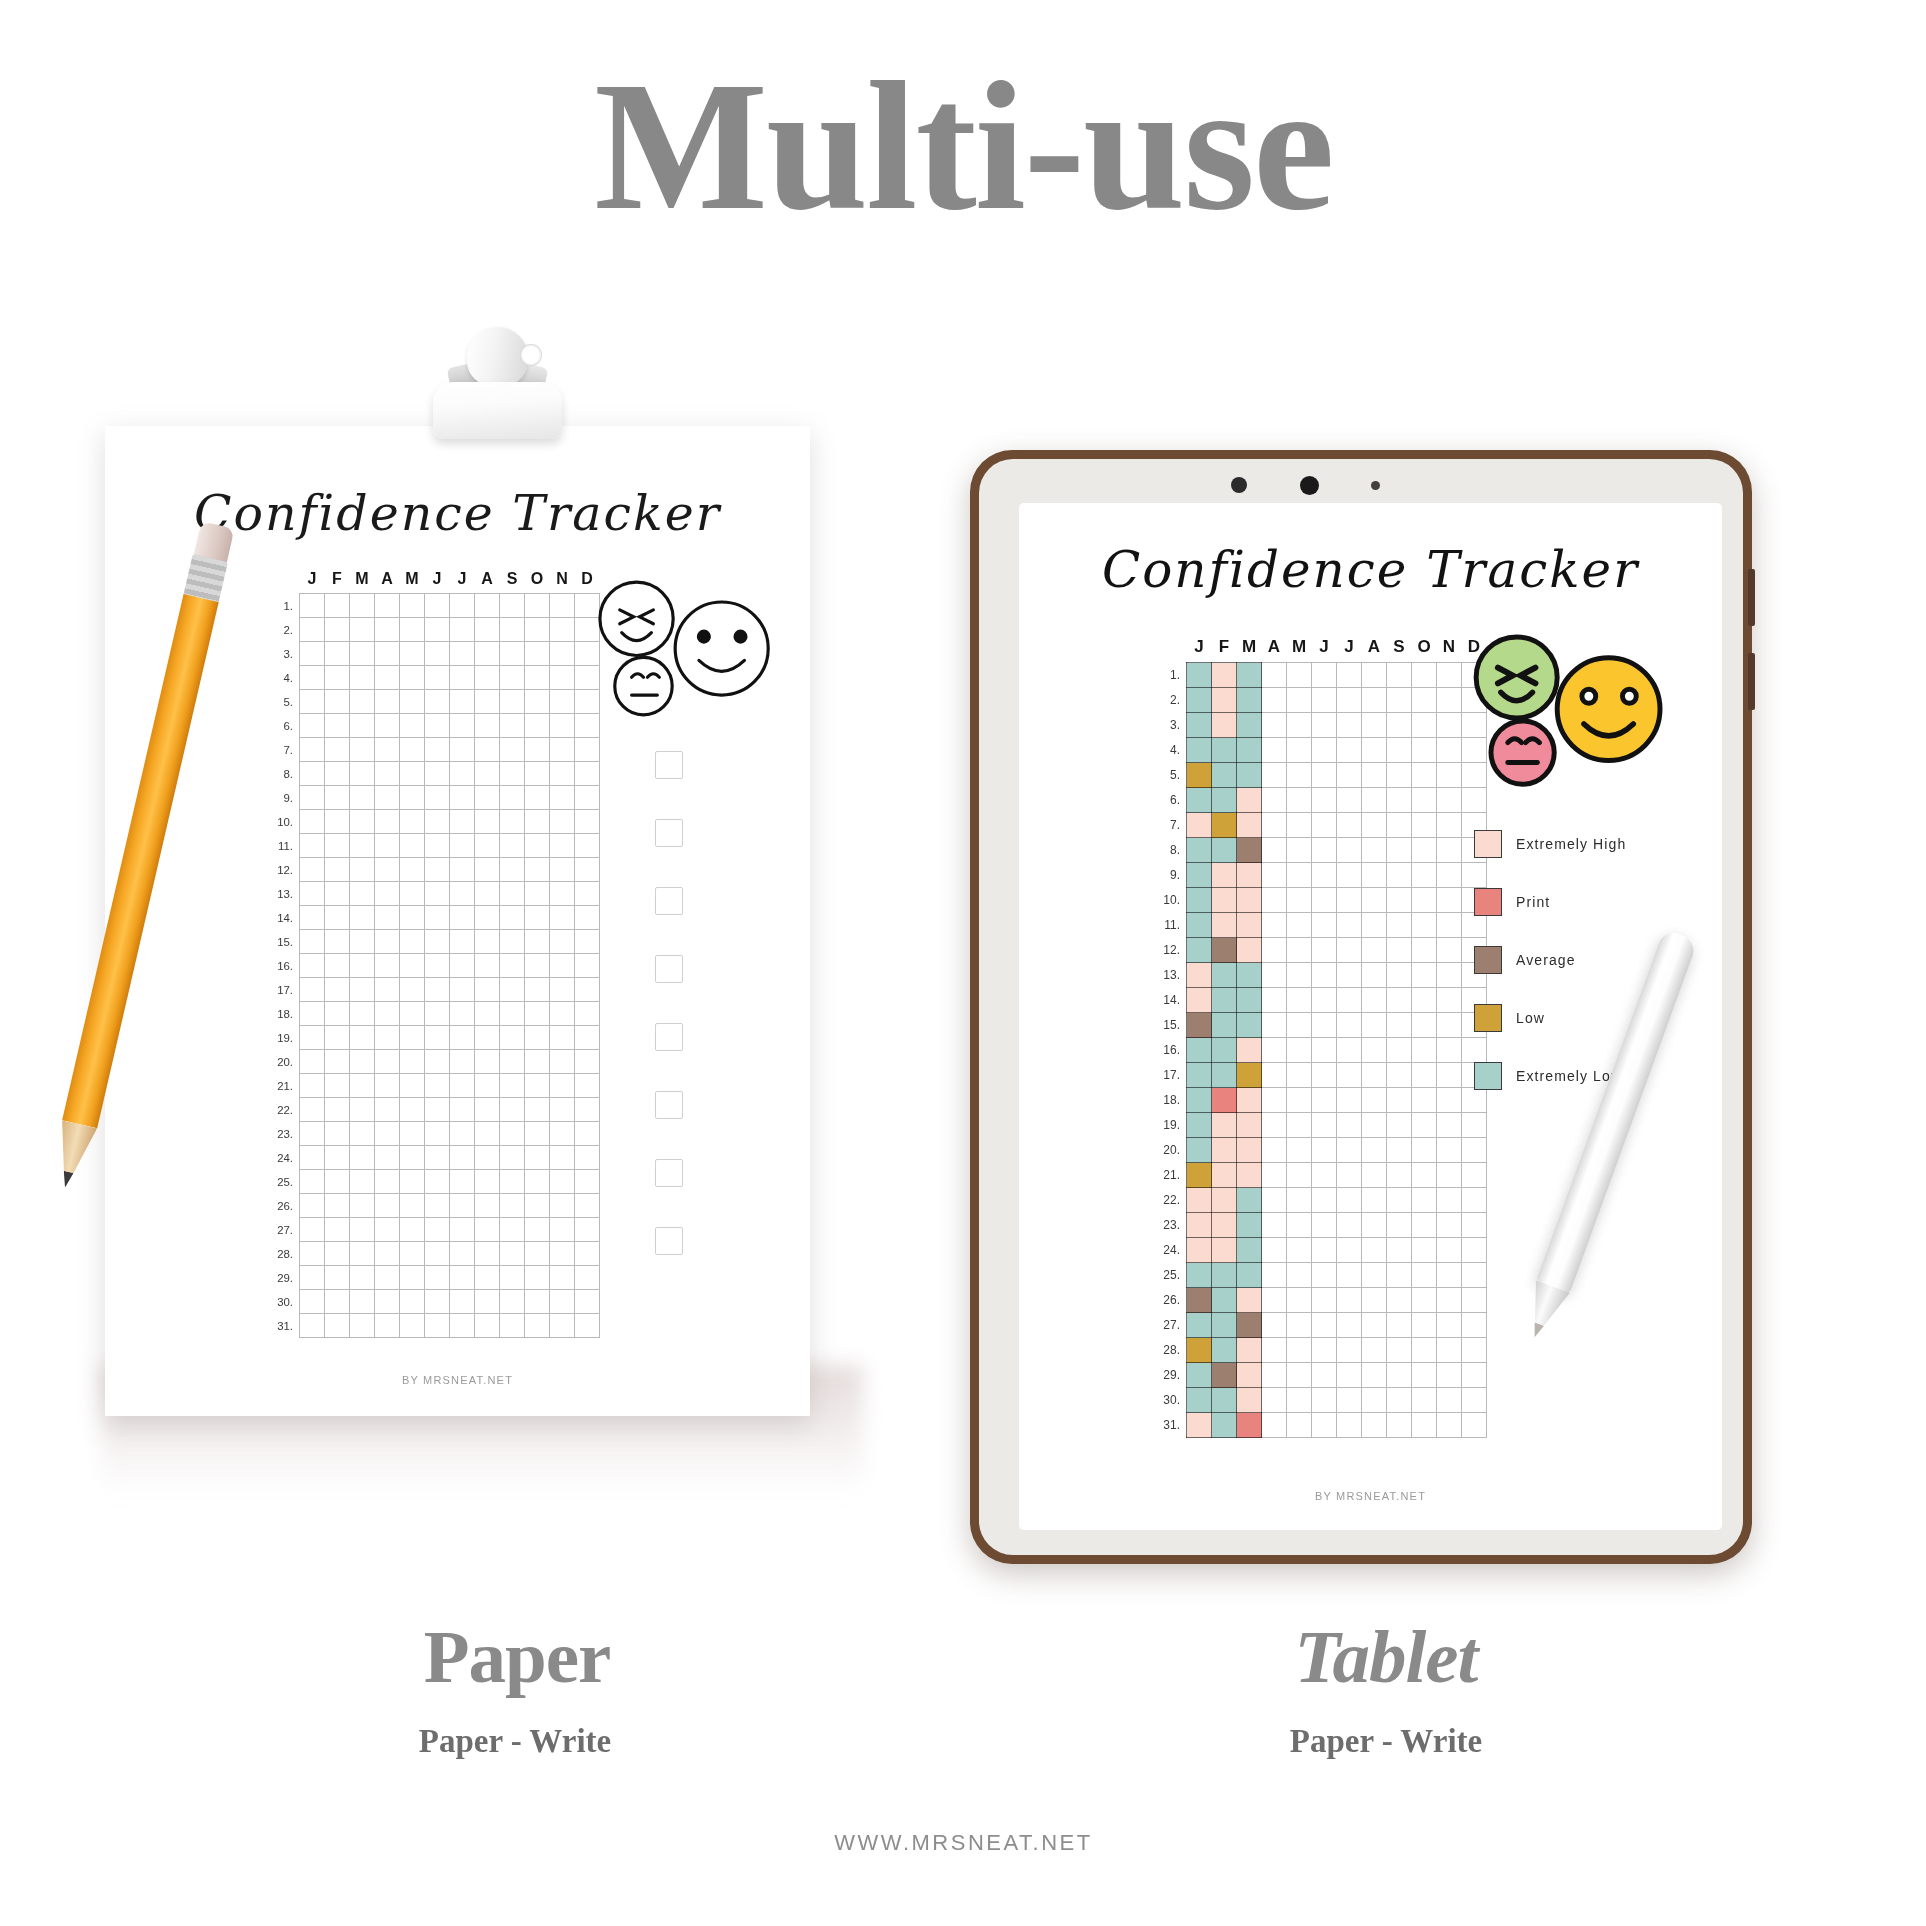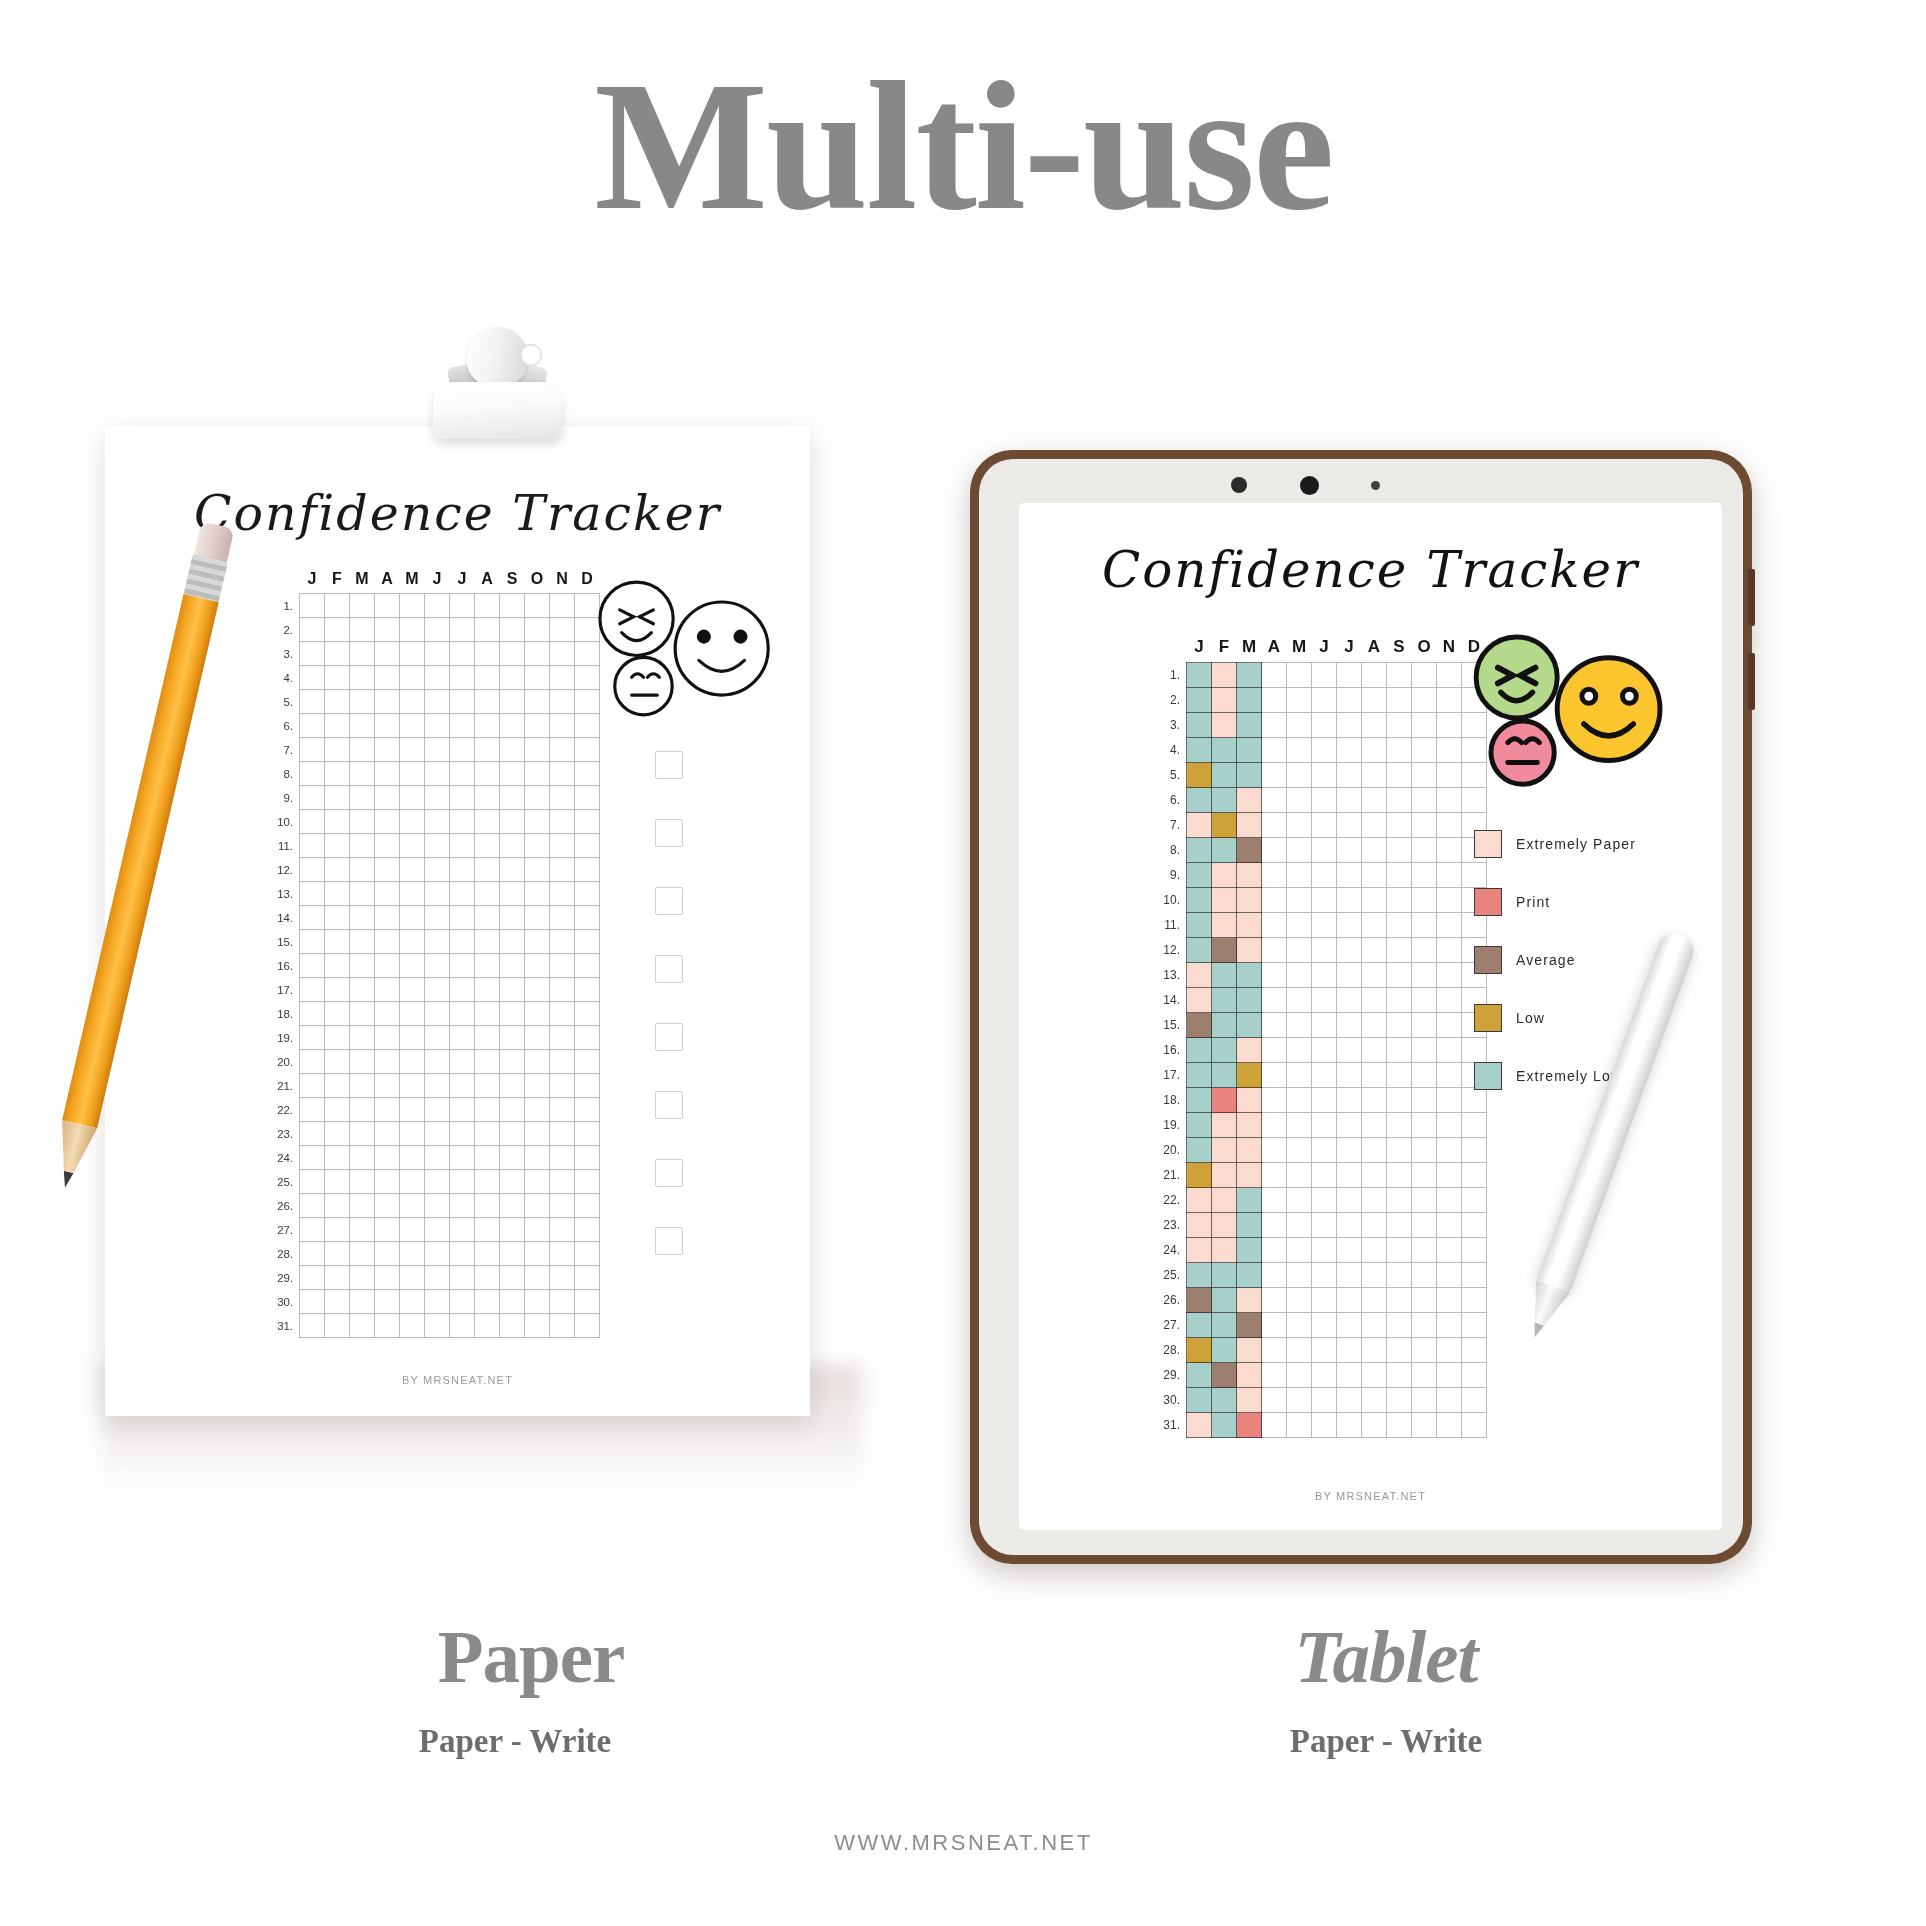--- a/index.html
+++ b/index.html
@@ -1272,21 +1272,21 @@
               <path d="M43 114 q7 -8 14 0" stroke-width="5"></path>
               <path d="M61 114 q7 -8 14 0" stroke-width="5"></path>
               <path d="M43 134 h30" stroke-width="5"></path>
             </g>
           </svg>
         </div>
 
         <div class="legend" id="legend">
             <div class="legend-row">
               <div class="legend-sw" style="background: rgb(251, 218, 208);"></div>
-              <div class="legend-lb">Extremely Paper</div>
+              <div class="legend-lb">Extremely High</div>
             </div>
             <div class="legend-row">
               <div class="legend-sw" style="background: rgb(232, 131, 126);"></div>
               <div class="legend-lb">Print</div>
             </div>
             <div class="legend-row">
               <div class="legend-sw" style="background: rgb(157, 127, 112);"></div>
               <div class="legend-lb">Average</div>
             </div>
             <div class="legend-row">
@@ -1304,20 +1304,20 @@
     </div>
   </div>
 
   <div class="stylus">
     <div class="st-body"></div>
     <div class="st-tipcone"></div>
     <div class="st-tip"></div>
   </div>
 </div>
 
-<div class="cap cap-big" style="left:254px;top:1614px;width:554px;">Paper</div>
+<div class="cap cap-big" style="left:240px;top:1614px;width:554px;">Paper</div>
 <div class="cap cap-sm" style="left:238px;top:1723px;width:554px;">Paper - Write</div>
 
 <div class="cap cap-big" style="left:1109px;top:1614px;width:554px;font-style:italic;">Tablet</div>
 <div class="cap cap-sm" style="left:1109px;top:1723px;width:554px;">Paper - Write</div>
 
 <div class="site">WWW.MRSNEAT.NET</div>
 
 
 </body></html>

